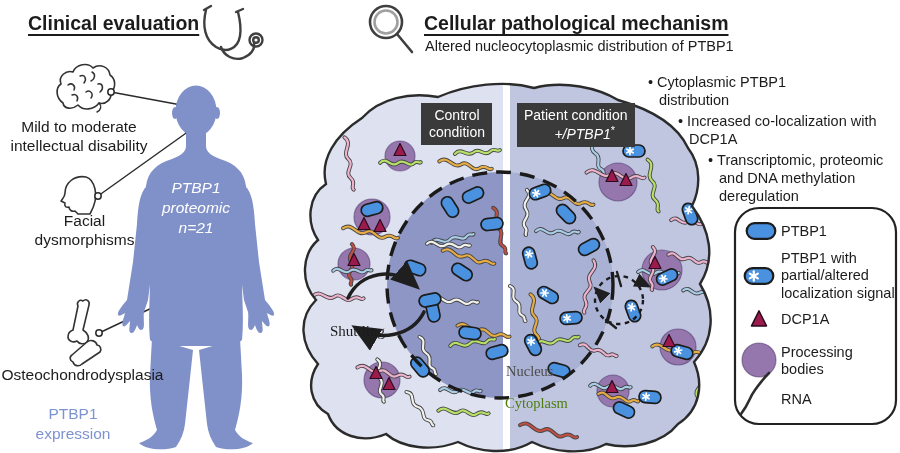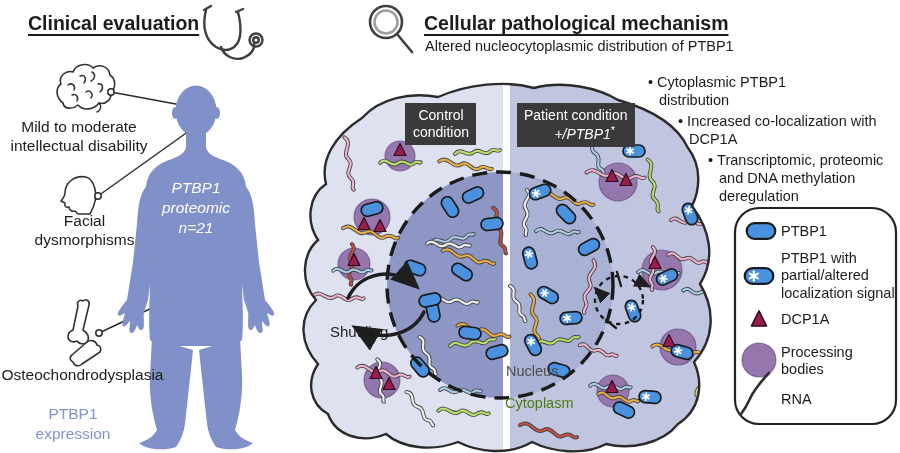--- a/index.html
+++ b/index.html
@@ -9,21 +9,21 @@
   .ov{position:absolute;}
   .title{font-size:19.5px;font-weight:bold;text-decoration:underline;text-underline-offset:4px;text-decoration-thickness:1.5px;}
   .subtitle{font-size:14.5px;}
   .finding{font-size:15.5px;line-height:1.22;text-align:center;}
   .chest{font-size:15.5px;line-height:1.3;text-align:center;color:#fff;font-style:italic;}
   .expr{font-size:15.5px;line-height:1.3;text-align:center;color:var(--expr);}
   .condbox{background:var(--labelbox);color:#fff;font-size:14px;line-height:1.2;text-align:center;
            padding:4px 7px;}
   .condbox i{font-style:italic;margin-left:18px;}
   .condbox sup{font-size:11px;}
-  .annot{font-size:15px;}
+  .annot{font-size:15px;font-family:Liberation Serif, serif;}
   .obs{font-size:14.5px;line-height:1.27;}
   .obs .it{padding-left:11px;text-indent:-11px;margin-bottom:2px;}
   .obs .it::before{content:"\2022\00a0";}
   .legend-label{font-size:14.5px;line-height:1.2;}
   
   .cytL{fill:var(--ctrlcyt);} .cytR{fill:var(--patcyt);}
   .nucL{fill:var(--ctrlnuc);} .nucR{fill:var(--patnuc);}
   .blobStroke{fill:none;stroke:#2b2b2b;stroke-width:2.4;}
   .nucDash{fill:none;stroke:#1a1a1a;stroke-width:3.4;stroke-dasharray:15 9;}
   .miniDash{fill:none;stroke:#1a1a1a;stroke-width:2.4;stroke-dasharray:4.5 4.5;}
@@ -425,21 +425,21 @@
   </div>
 
   <div class="ov expr" style="left:8px;top:404px;width:130px;">
     <span>PTBP1</span><br>
     <span>expression</span>
   </div>
 
   <div class="ov title" style="left:424px;top:12px;">Cellular pathological mechanism</div>
   <div class="ov subtitle" style="left:425px;top:38px;">Altered nucleocytoplasmic distribution of PTBP1</div>
 
-  <div class="ov condbox" style="left:405px;top:103px;padding-left:8px;">
+  <div class="ov condbox" style="left:421px;top:103px;padding-left:8px;">
     <span>Control</span><br>
     <span>condition</span>
   </div>
   <div class="ov condbox" style="left:517px;top:103px;text-align:center;">
     <span>Patient condition</span><br>
     <i><span>+/</span><span>PTBP1</span></i><sup>*</sup>
   </div>
 
   <div class="ov annot" style="left:330px;top:323px;">Shuttling</div>
   <div class="ov annot" style="left:506px;top:363px;color:#4c4c4c;font-size:14.5px;">Nucleus</div>

